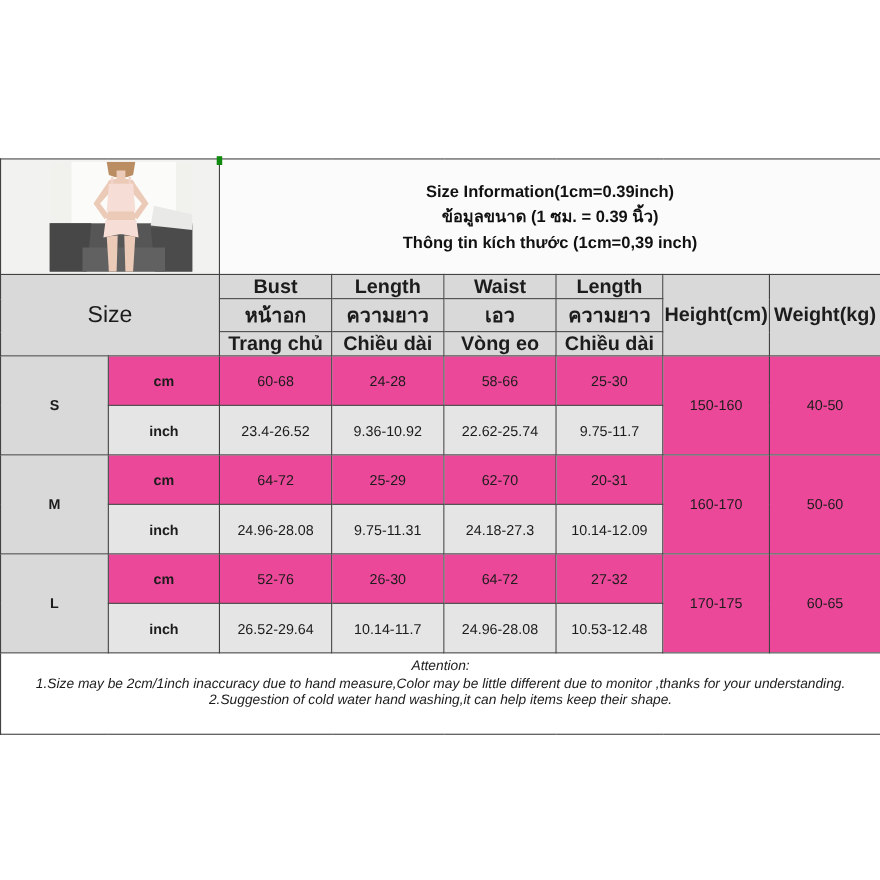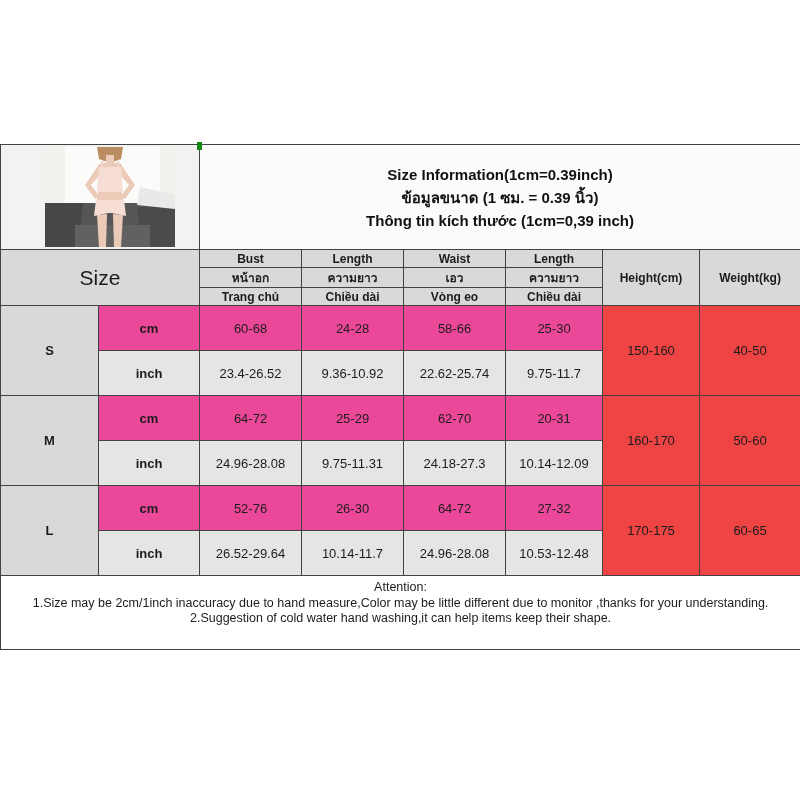--- a/index.html
+++ b/index.html
@@ -13,32 +13,32 @@
     border:1px solid #8a8a8a;
   }
   td{
     border:1px solid #424242;text-align:center;vertical-align:middle;
     padding:0;overflow:hidden;font-size:13px;
   }
   
   tr.r-photo{height:104px;padding-left:18px;}
   tr.r-h{height:18px;}
   tr.r-data{height:45px;}
-  tr.r-att{height:74px;}
+  tr.r-att{height:74px;font-style:italic;}
   
   td.photo-cell{background:#f2f2f1;}
   td.title-cell{background:#fbfbfb;}
   .title-line{font-weight:bold;font-size:15px;line-height:23px;color:#111;}
   td.size-cell{background:#d9d9d9;font-size:21px;font-weight:normal;}
-  td.hdr{background:#d9d9d9;font-weight:bold;font-size:12px;}
+  td.hdr{background:#d9d9d9;font-weight:bold;font-size:18px;}
   td.letter{background:#d9d9d9;font-weight:bold;font-size:13px;}
   td.unit{font-weight:bold;}
   tr.cm-row td.val, td.unit.u-cm{background:#ec4899;}
   tr.inch-row td.val, td.unit.u-inch{background:#e5e5e5;}
-  td.hw{background:#ef4444;}
+  td.hw{background:#ec4899;}
   td.att-cell{background:#ffffff;vertical-align:top;padding-top:4px;}
   .att-line{font-size:12.5px;line-height:15.5px;}
   
   .photo-wrap{position:relative;width:100%;height:104px;}
   .photo-wrap svg{position:absolute;left:44px;top:2px;}
   
   .green-mark{position:absolute;left:197px;top:-2px;width:5px;height:8px;background:#0f8a0f;z-index:3;}
 </style>
 </head>
 <body>

